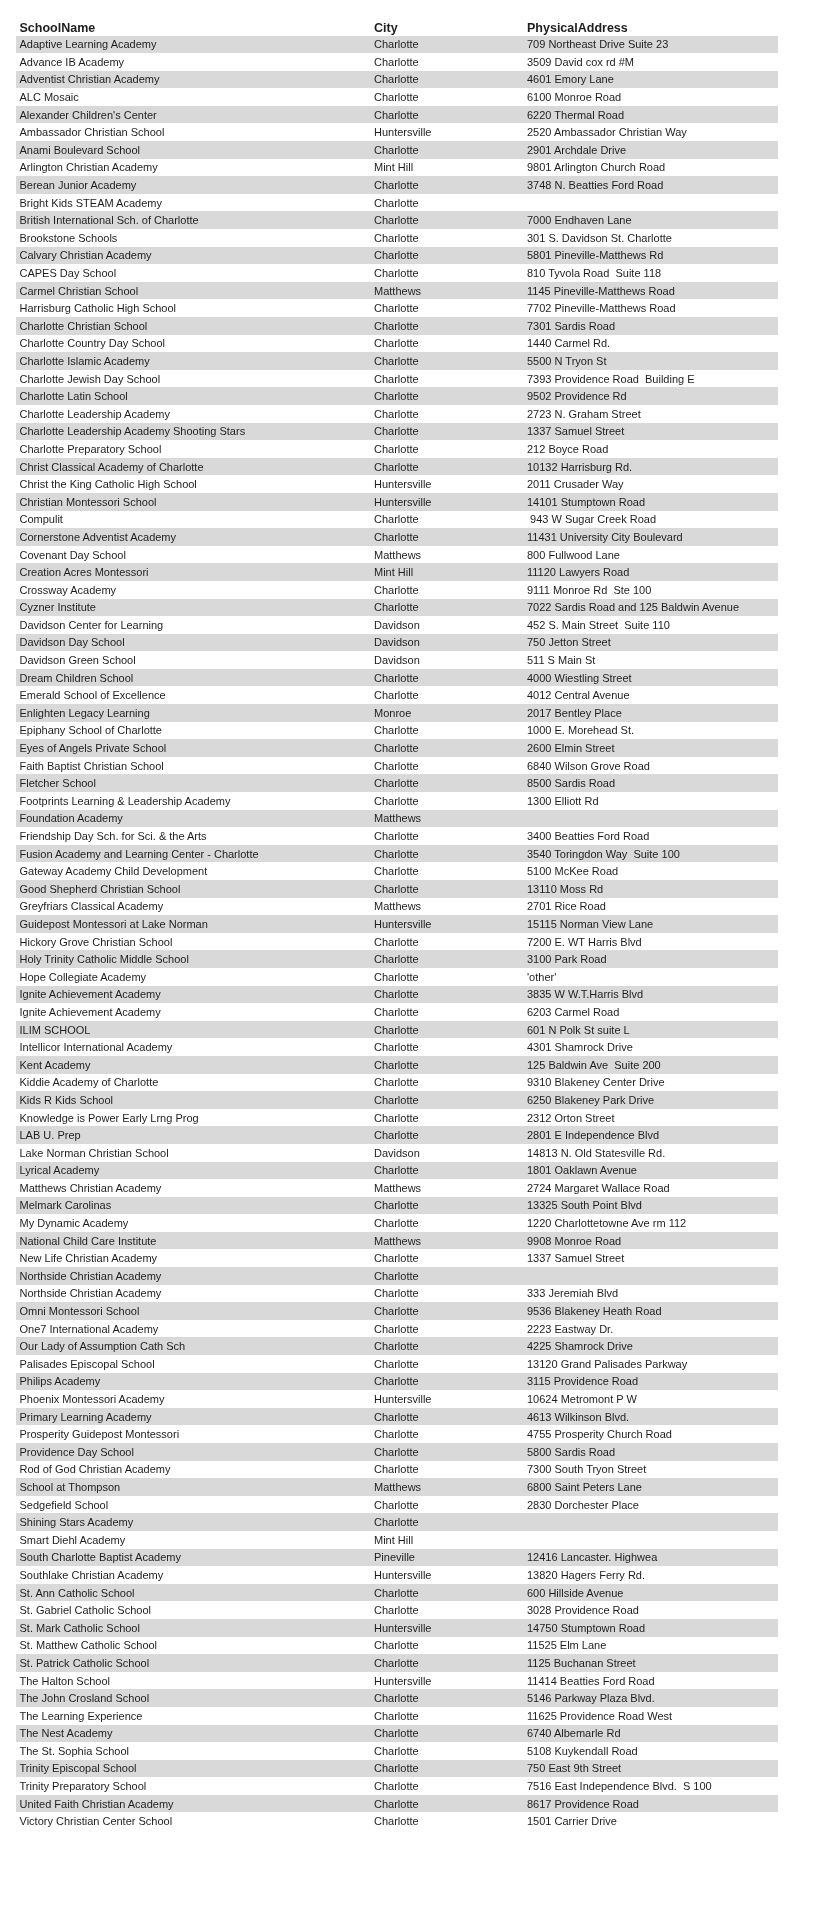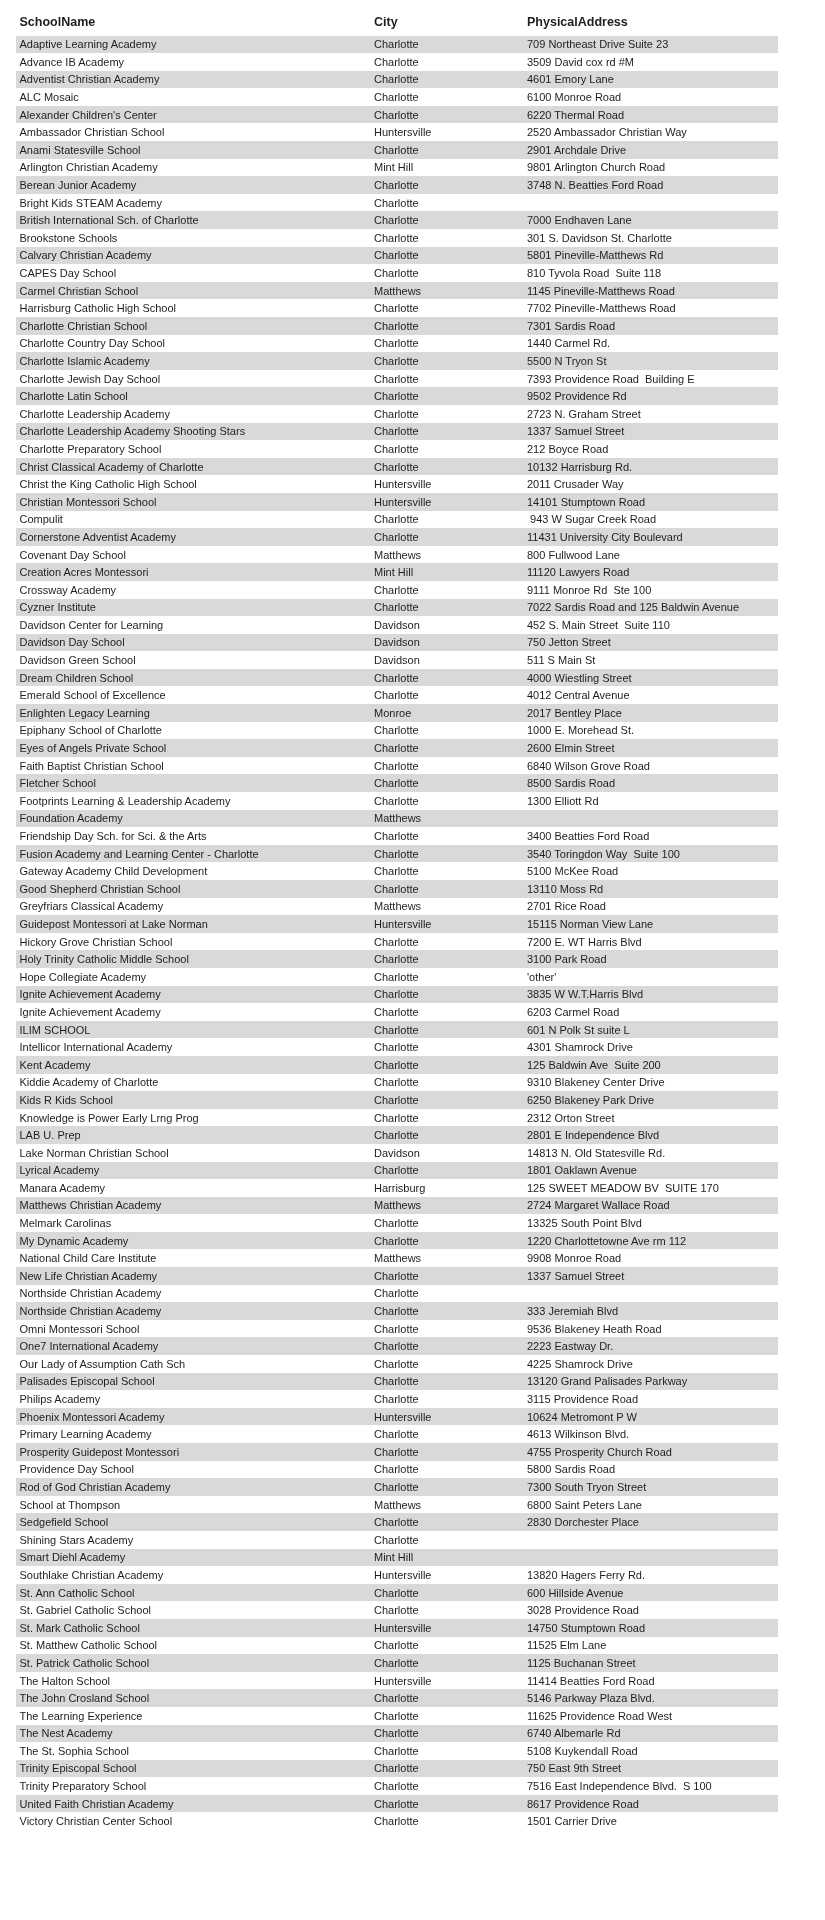--- a/index.html
+++ b/index.html
@@ -16,20 +16,21 @@
     color: #1e1e1e;
   }
   .sheet {
     position: absolute;
     left: 16px;
     top: 14px;
     width: 762px;
   }
   .hrow {
     display: flex;
+    align-items: flex-end;
     height: 21.5px;
     font-weight: bold;
     font-size: 12.5px;
     line-height: 16px;
   }
   .hrow .col { white-space: pre; }
   .row {
     display: flex;
     align-items: center;
     height: 17.6px;
@@ -82,21 +83,21 @@
         <div class="col name">Alexander Children's Center</div>
         <div class="col city">Charlotte</div>
         <div class="col addr">6220 Thermal Road</div>
       </div>
       <div class="row">
         <div class="col name">Ambassador Christian School</div>
         <div class="col city">Huntersville</div>
         <div class="col addr">2520 Ambassador Christian Way</div>
       </div>
       <div class="row">
-        <div class="col name">Anami Statesville School</div>
+        <div class="col name">Anami Boulevard School</div>
         <div class="col city">Charlotte</div>
         <div class="col addr">2901 Archdale Drive</div>
       </div>
       <div class="row">
         <div class="col name">Arlington Christian Academy</div>
         <div class="col city">Mint Hill</div>
         <div class="col addr">9801 Arlington Church Road</div>
       </div>
       <div class="row">
         <div class="col name">Berean Junior Academy</div>
@@ -377,25 +378,20 @@
         <div class="col name">Lake Norman Christian School</div>
         <div class="col city">Davidson</div>
         <div class="col addr">14813 N. Old Statesville Rd.</div>
       </div>
       <div class="row">
         <div class="col name">Lyrical Academy</div>
         <div class="col city">Charlotte</div>
         <div class="col addr">1801 Oaklawn Avenue</div>
       </div>
       <div class="row">
-        <div class="col name">Manara Academy</div>
-        <div class="col city">Harrisburg</div>
-        <div class="col addr">125 SWEET MEADOW BV  SUITE 170</div>
-      </div>
-      <div class="row">
         <div class="col name">Matthews Christian Academy</div>
         <div class="col city">Matthews</div>
         <div class="col addr">2724 Margaret Wallace Road</div>
       </div>
       <div class="row">
         <div class="col name">Melmark Carolinas</div>
         <div class="col city">Charlotte</div>
         <div class="col addr">13325 South Point Blvd</div>
       </div>
       <div class="row">
@@ -485,20 +481,25 @@
       </div>
       <div class="row">
         <div class="col name">Shining Stars Academy</div>
         <div class="col city">Charlotte</div>
         <div class="col addr"></div>
       </div>
       <div class="row">
         <div class="col name">Smart Diehl Academy</div>
         <div class="col city">Mint Hill</div>
         <div class="col addr"></div>
+      </div>
+      <div class="row">
+        <div class="col name">South Charlotte Baptist Academy</div>
+        <div class="col city">Pineville</div>
+        <div class="col addr">12416 Lancaster. Highwea</div>
       </div>
       <div class="row">
         <div class="col name">Southlake Christian Academy</div>
         <div class="col city">Huntersville</div>
         <div class="col addr">13820 Hagers Ferry Rd.</div>
       </div>
       <div class="row">
         <div class="col name">St. Ann Catholic School</div>
         <div class="col city">Charlotte</div>
         <div class="col addr">600 Hillside Avenue</div>

